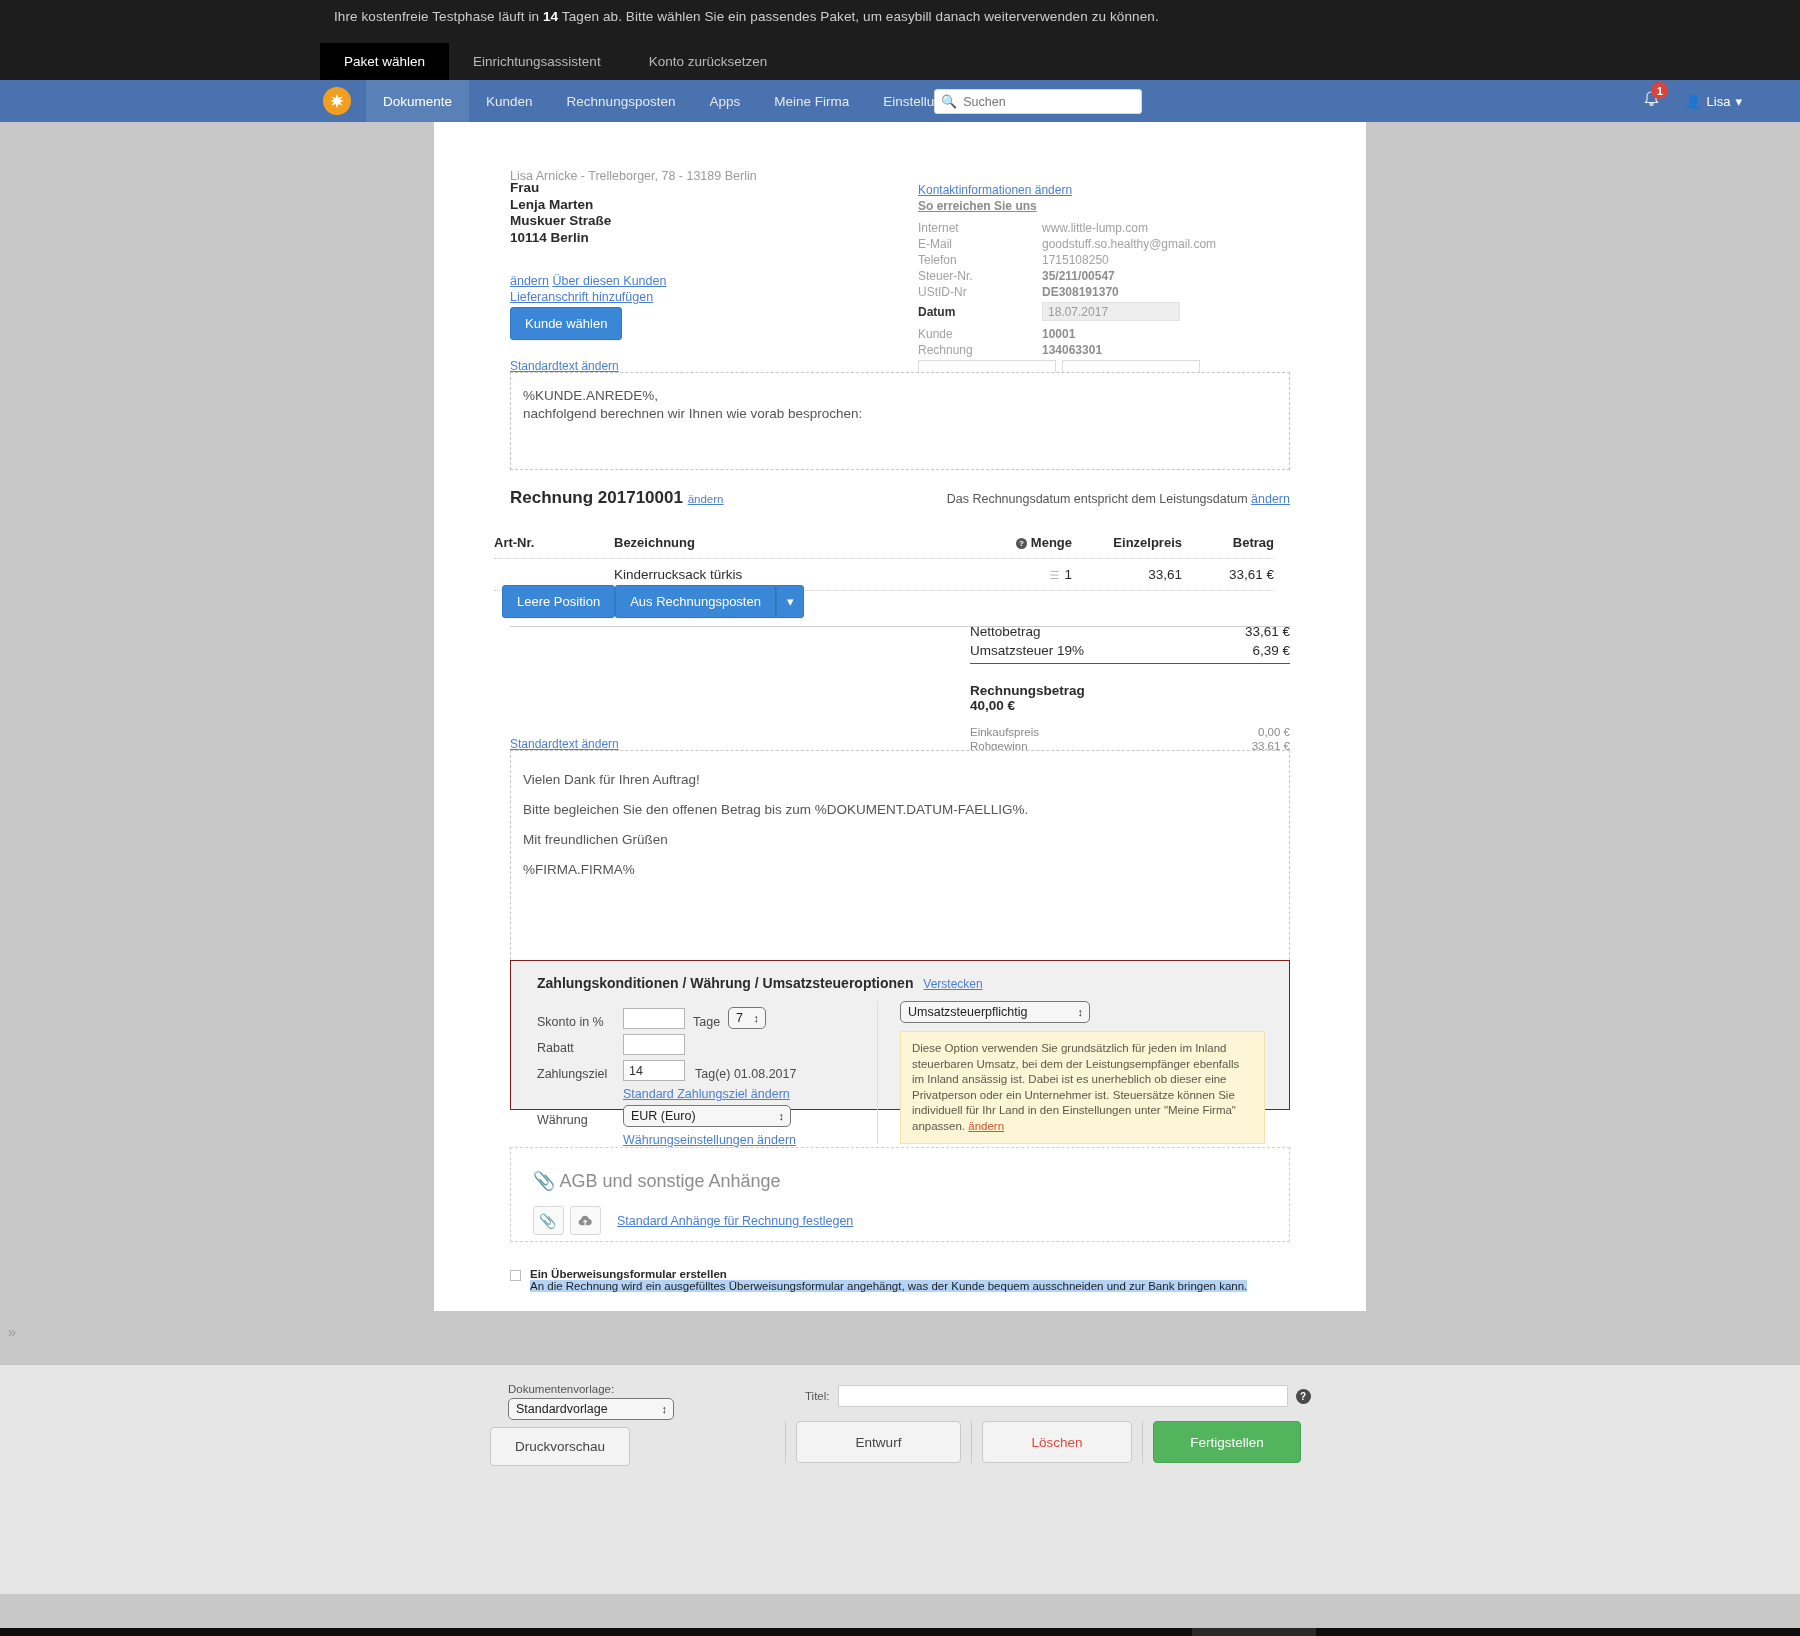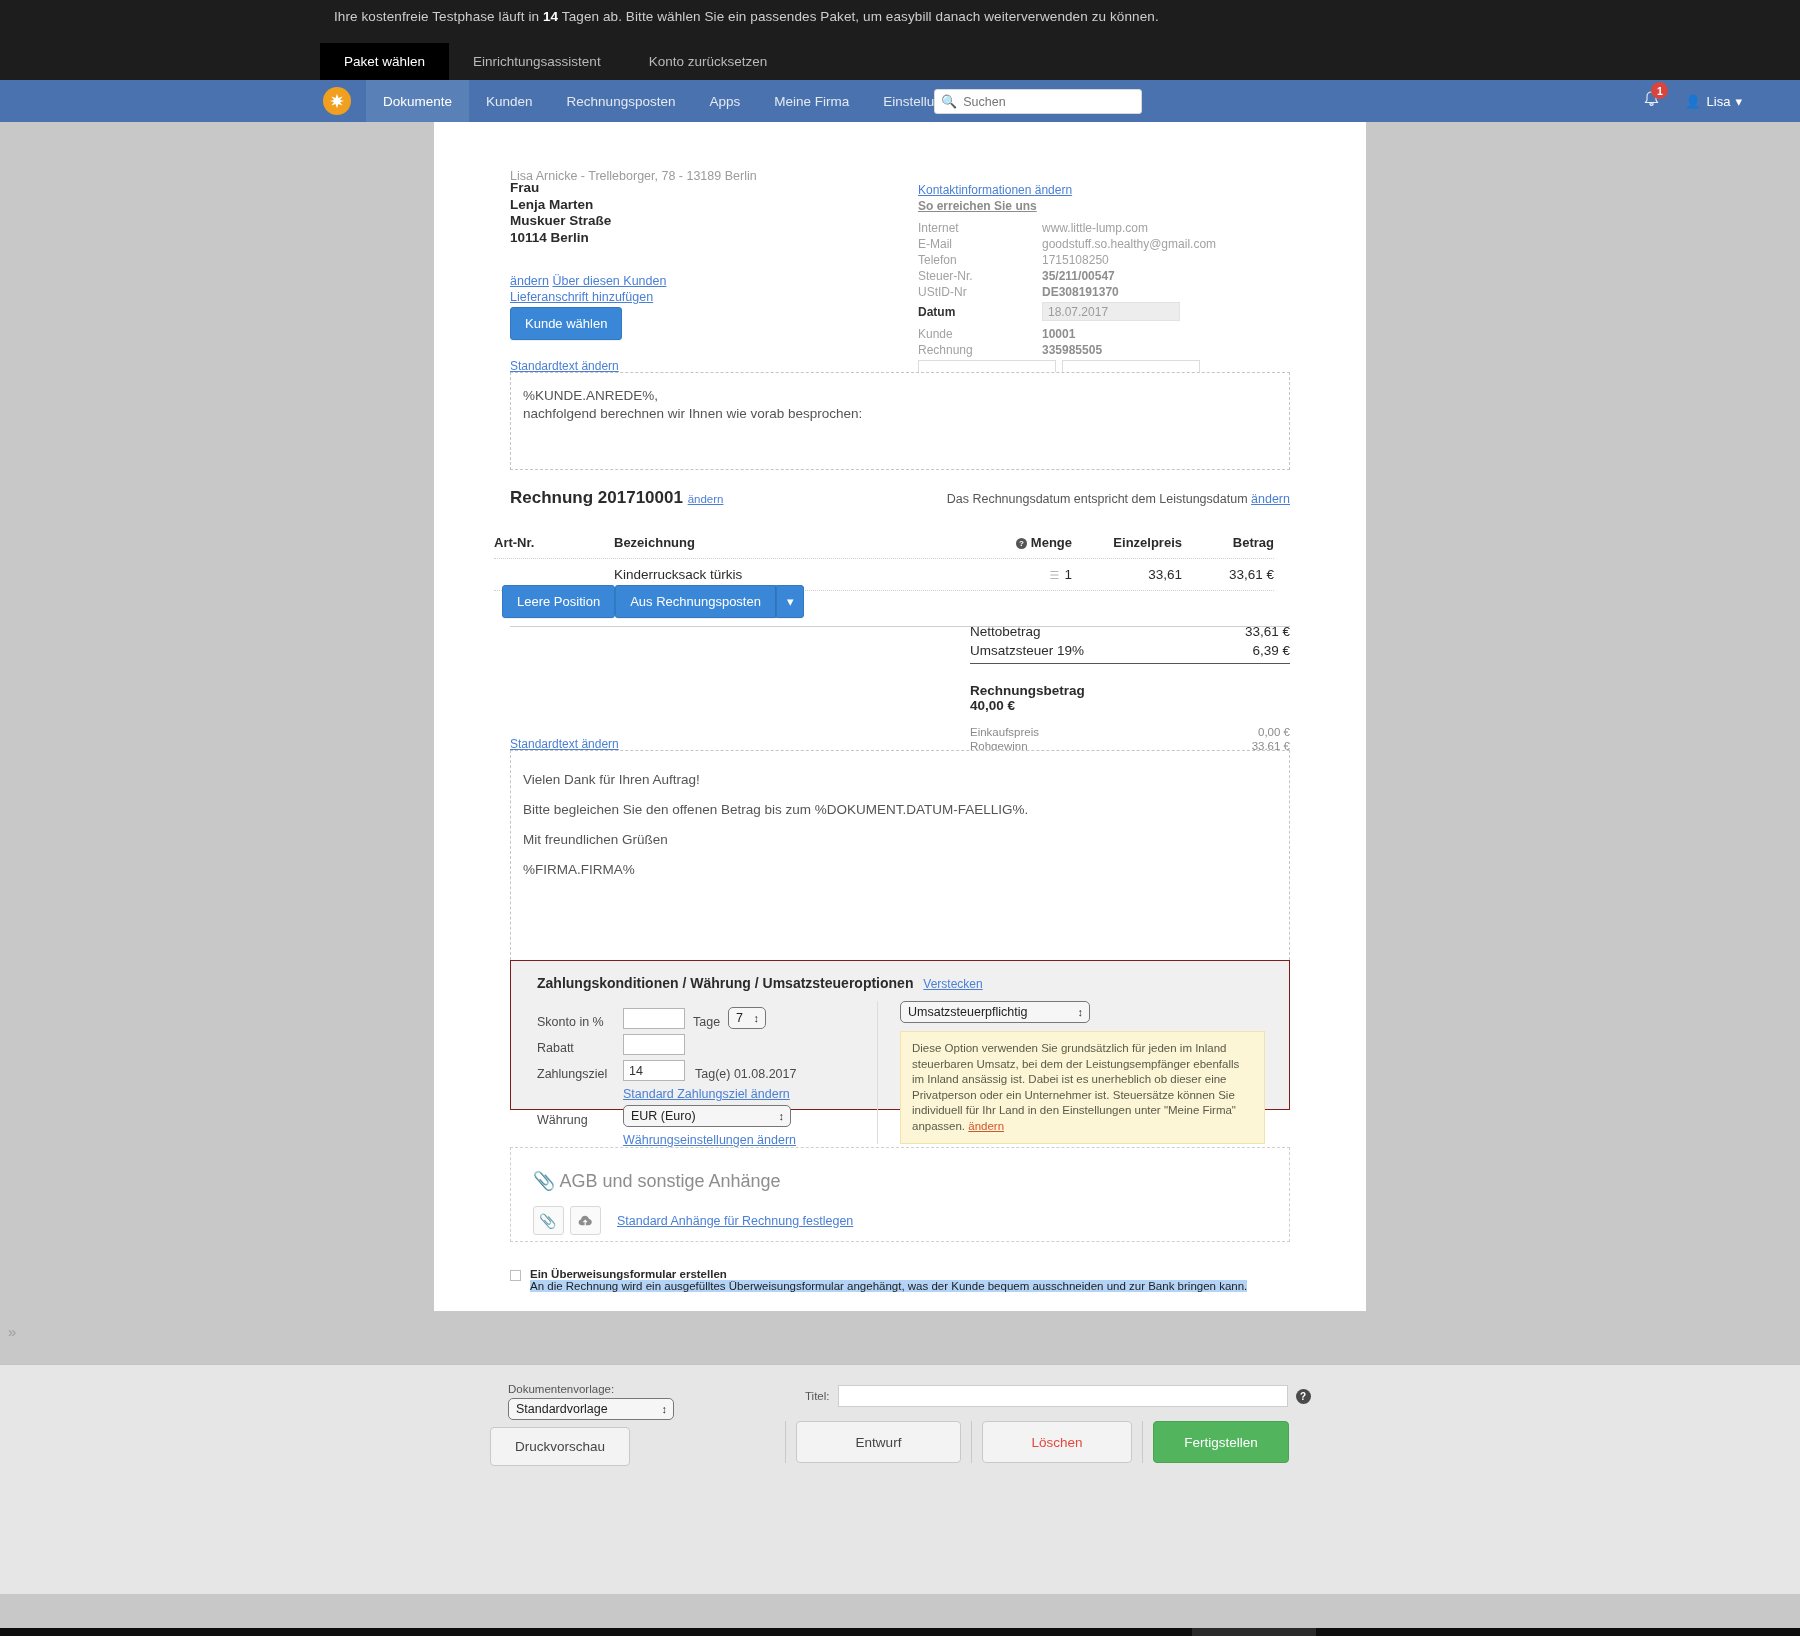--- a/index.html
+++ b/index.html
@@ -227,21 +227,21 @@
   .q-ico {
     width:15px; height:15px; border-radius:50%; background:#4a4a4a; color:#fff;
     font-size:10px; display:flex; align-items:center; justify-content:center; font-weight:bold;
   }
   .bb-actions { position:absolute; left:775px; top:56px; display:flex; }
   .vline { width:1px; height:42px; background:#c9c9c9; margin:0 10px; }
   .btn-entwurf { width:165px; }
   .btn-loeschen { width:150px; color:#e2483e; }
   .btn-green {
     background:#52b45c; border:1px solid #48a352; border-radius:4px; color:#fff;
-    font-size:13.5px; padding:11px 10px; width:136px; cursor:pointer;
+    font-size:13.5px; padding:11px 10px; width:148px; cursor:pointer;
     font-family:"Liberation Sans",sans-serif;
   }
 
   .taskbar { position:absolute; left:0; top:1628px; width:100%; height:8px; background:#0d0d0d; }
   .taskbar .blk { position:absolute; left:1192px; top:0; width:124px; height:8px; background:#2a2a2a; }
   .scroll-shadow { position:absolute; left:0; top:1313px; width:100%; height:51px; background:#c8c8c8; }
 </style>
 </head>
 <body>
 
@@ -339,21 +339,21 @@
       <div class="crow tall datum">
         <span class="k">Datum</span>
         <span class="inp-readonly">18.07.2017</span>
       </div>
       <div class="crow">
         <span class="k">Kunde</span>
         <span class="v" style="font-weight:bold;color:#8e8e8e">10001</span>
       </div>
       <div class="crow">
         <span class="k">Rechnung</span>
-        <span class="v" style="font-weight:bold;color:#8e8e8e">335985505</span>
+        <span class="v" style="font-weight:bold;color:#8e8e8e">134063301</span>
       </div>
       <div class="crow tall">
         <span class="inp-empty" style="margin-right:6px"></span>
         <span class="inp-empty"></span>
       </div>
     </div>
   </div>
 
   <a class="lnk std-link" style="left:76px; top:237px;">Standardtext ändern</a>
   <div class="dashed-box" style="left:76px; top:250px; width:780px; height:98px;">

